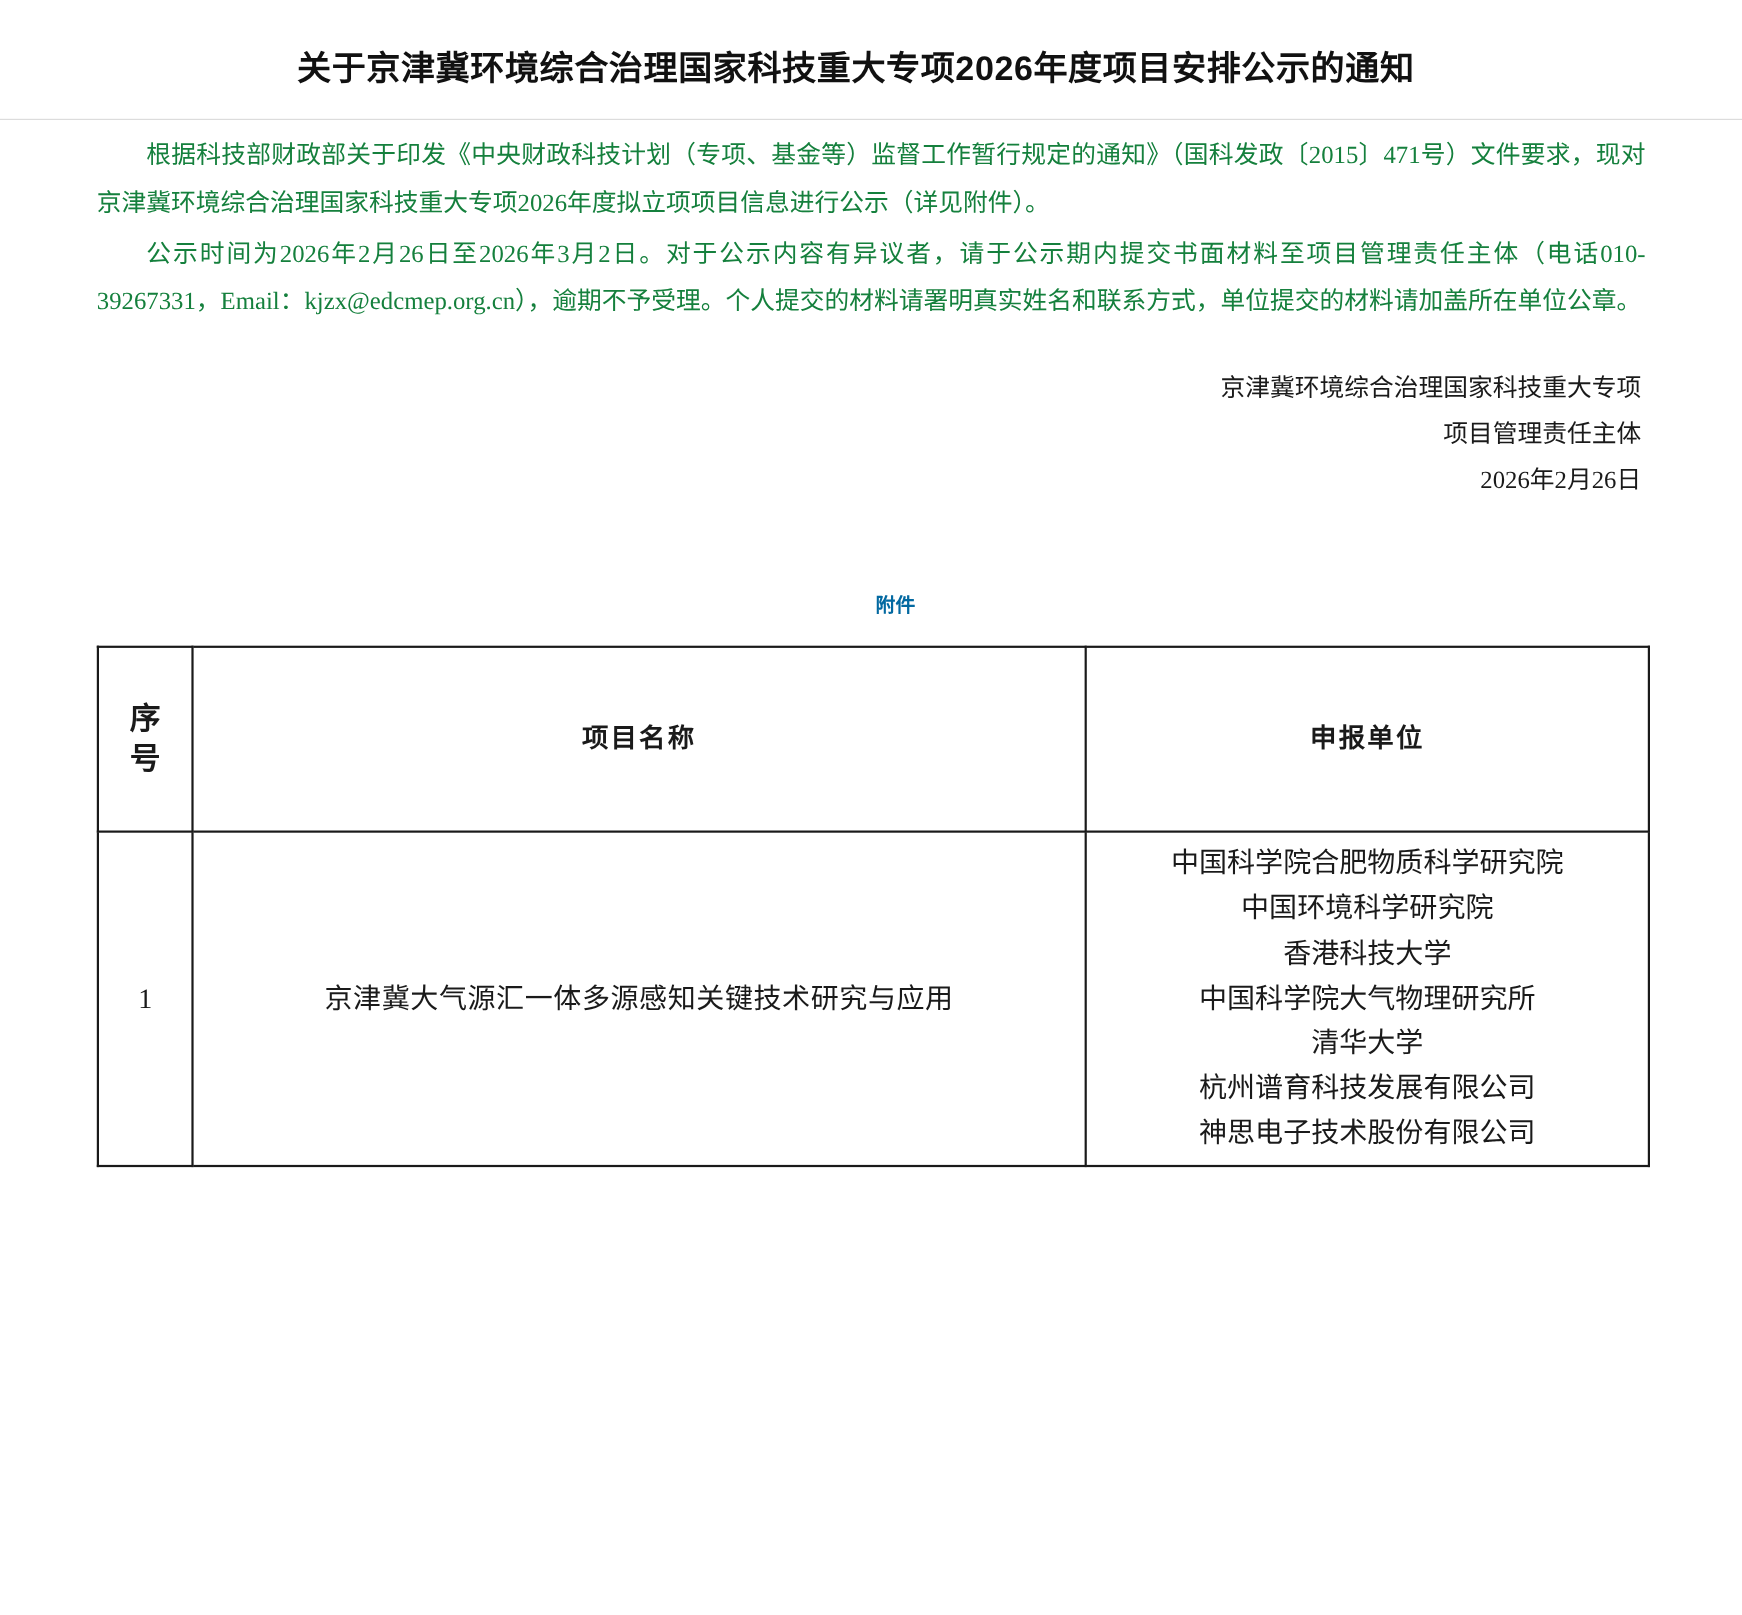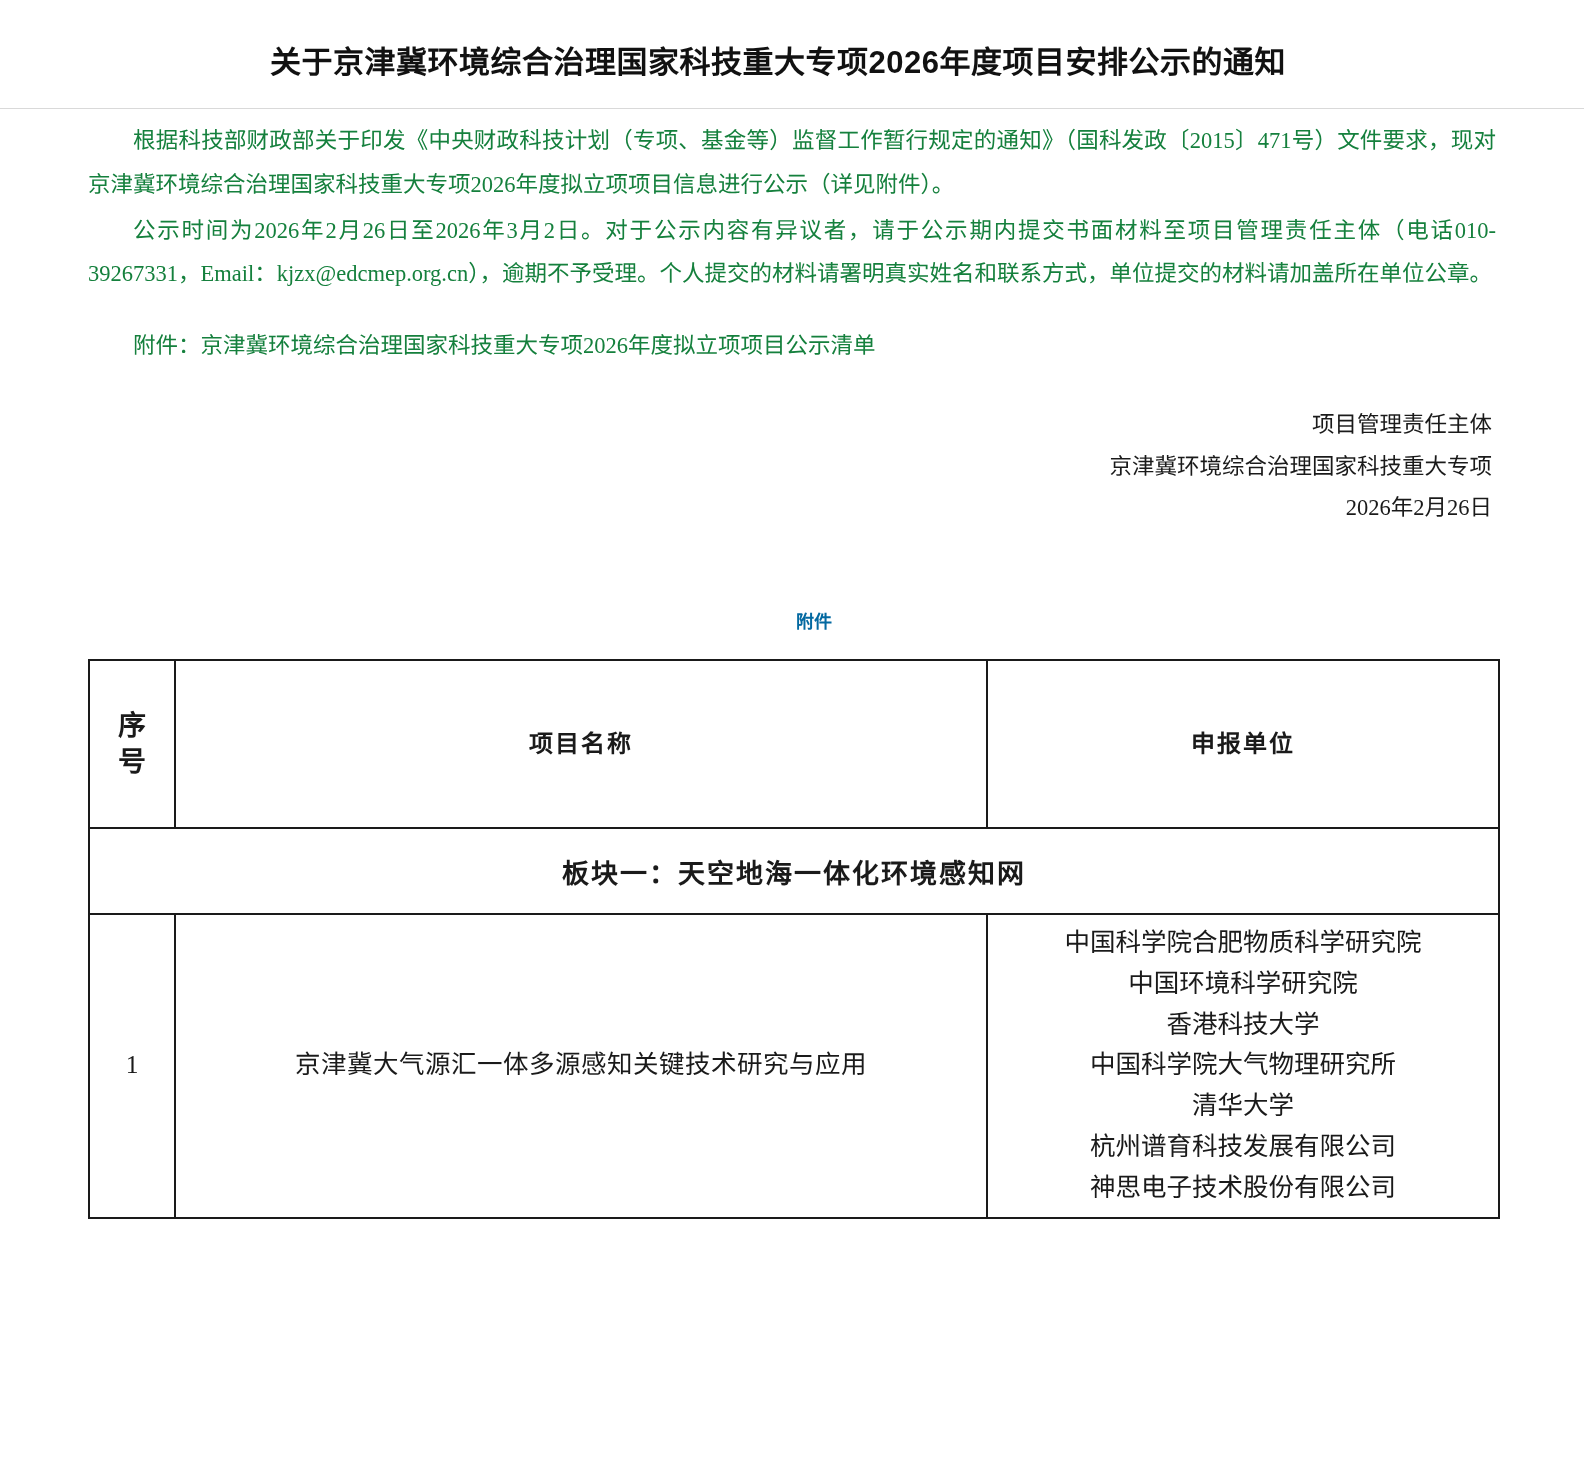--- a/index.html
+++ b/index.html
@@ -149,26 +149,25 @@
 
   <div class="title-block">
     <h1 class="doc-title">关于京津冀环境综合治理国家科技重大专项2026年度项目安排公示的通知</h1>
   </div>
   <div class="title-rule"></div>
 
 
   <div class="body-text">
     <p>根据科技部财政部关于印发《中央财政科技计划（专项、基金等）监督工作暂行规定的通知》（国科发政〔2015〕471号）文件要求，现对京津冀环境综合治理国家科技重大专项2026年度拟立项项目信息进行公示（详见附件）。</p>
     <p>公示时间为2026年2月26日至2026年3月2日。对于公示内容有异议者，请于公示期内提交书面材料至项目管理责任主体（电话010-39267331，Email：kjzx@edcmep.org.cn），逾期不予受理。个人提交的材料请署明真实姓名和联系方式，单位提交的材料请加盖所在单位公章。</p>
-    <p class="attach-line">附件：京津冀环境综合治理国家科技重大专项2026年度拟立项项目公示清单</p>
   </div>
 
   <div class="signature">
+    <div>京津冀环境综合治理国家科技重大专项</div>
     <div>项目管理责任主体</div>
-    <div>京津冀环境综合治理国家科技重大专项</div>
     <div>2026年2月26日</div>
   </div>
 
   <div class="attachment-heading">附件</div>
 
   <div class="table-wrap">
     <table class="list">
       <colgroup>
         <col class="col-no">
         <col class="col-name">
@@ -176,23 +175,20 @@
       </colgroup>
       <tbody>
         <tr>
           <td class="th-no">
             <div>序</div>
             <div>号</div>
           </td>
           <td class="th-cell">项目名称</td>
           <td class="th-cell">申报单位</td>
         </tr>
-        <tr class="section-row">
-          <td colspan="3">板块一：天空地海一体化环境感知网</td>
-        </tr>
         <tr class="data-row">
           <td class="cell-no">1</td>
           <td class="cell-name">京津冀大气源汇一体多源感知关键技术研究与应用</td>
           <td>
             <span class="cell-unit-line">中国科学院合肥物质科学研究院</span>
             <span class="cell-unit-line">中国环境科学研究院</span>
             <span class="cell-unit-line">香港科技大学</span>
             <span class="cell-unit-line">中国科学院大气物理研究所</span>
             <span class="cell-unit-line">清华大学</span>
             <span class="cell-unit-line">杭州谱育科技发展有限公司</span>

